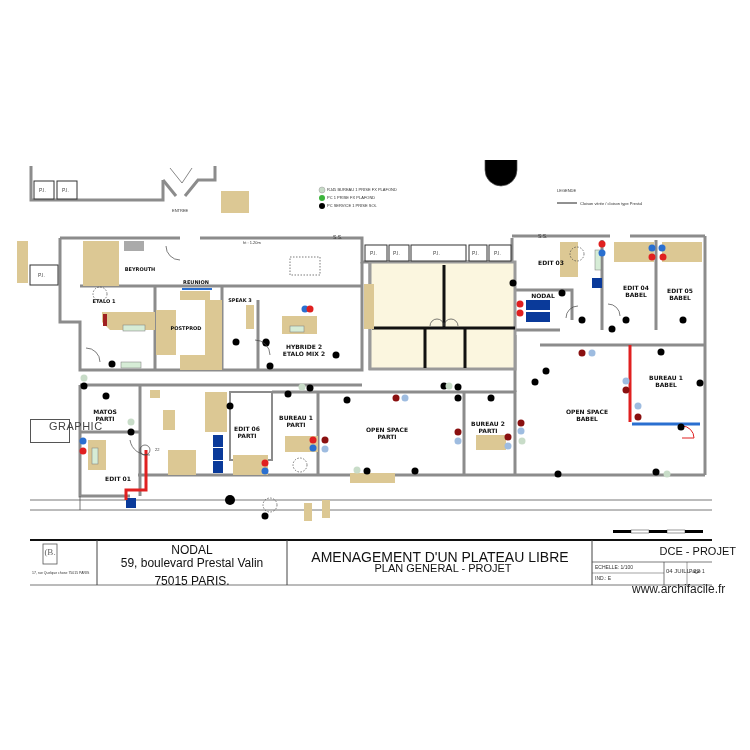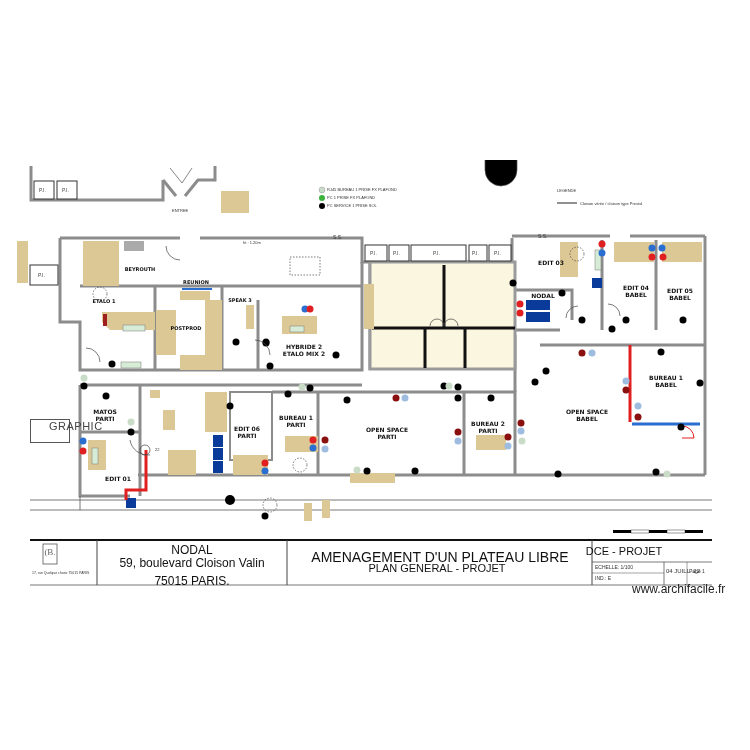--- a/index.html
+++ b/index.html
@@ -292,22 +292,22 @@
 <div class="lbl" style="left:296px;top:414px;">BUREAU 1
 PARTI</div>
 <div class="lbl" style="left:387px;top:426px;">OPEN SPACE
 PARTI</div>
 <div class="lbl" style="left:488px;top:420px;">BUREAU 2
 PARTI</div>
 
 <div class="tbtext" style="left:43px;top:547px;width:14px;font-size:9px;font-family:'Liberation Serif',serif;color:#666;">(B.</div>
 <div class="tiny" style="left:32px;top:571px;font-size:3.5px;">17, rue Quelque chose 75015 PARIS</div>
 <div class="tbtext" style="left:97px;top:543px;width:190px;font-size:12px;">NODAL</div>
-<div class="tbtext" style="left:97px;top:556px;width:190px;font-size:12px;">59, boulevard Cloison Valin</div>
+<div class="tbtext" style="left:97px;top:556px;width:190px;font-size:12px;">59, boulevard Prestal Valin</div>
 <div class="tbtext" style="left:97px;top:574px;width:190px;font-size:12px;">75015 PARIS.</div>
 <div class="tbtext" style="left:290px;top:549px;width:300px;font-size:14px;">AMENAGEMENT D'UN PLATEAU LIBRE</div>
-<div class="tbtext" style="left:287px;top:562px;width:300px;font-size:11px;">PLAN GENERAL - PROJET</div>
-<div class="tbtext" style="left:564px;top:545px;width:120px;font-size:11px;">DCE - PROJET</div>
+<div class="tbtext" style="left:293px;top:562px;width:300px;font-size:11px;">PLAN GENERAL - PROJET</div>
+<div class="tbtext" style="left:616px;top:545px;width:120px;font-size:11px;text-align:right;">DCE - PROJET</div>
 <div class="tiny" style="left:595px;top:564px;font-size:5px;">ECHELLE: 1/100</div>
 <div class="tiny" style="left:595px;top:575px;font-size:5px;">IND.: E</div>
 <div class="tiny" style="left:666px;top:568px;font-size:6px;">04 JUILL. 22</div>
 <div class="tiny" style="left:689px;top:568px;font-size:5px;">Page 1</div>
 <div class="tbtext" style="left:632px;top:582px;width:120px;font-size:12px;color:#222;text-align:left;">www.archifacile.fr</div>
 
 </body></html>

